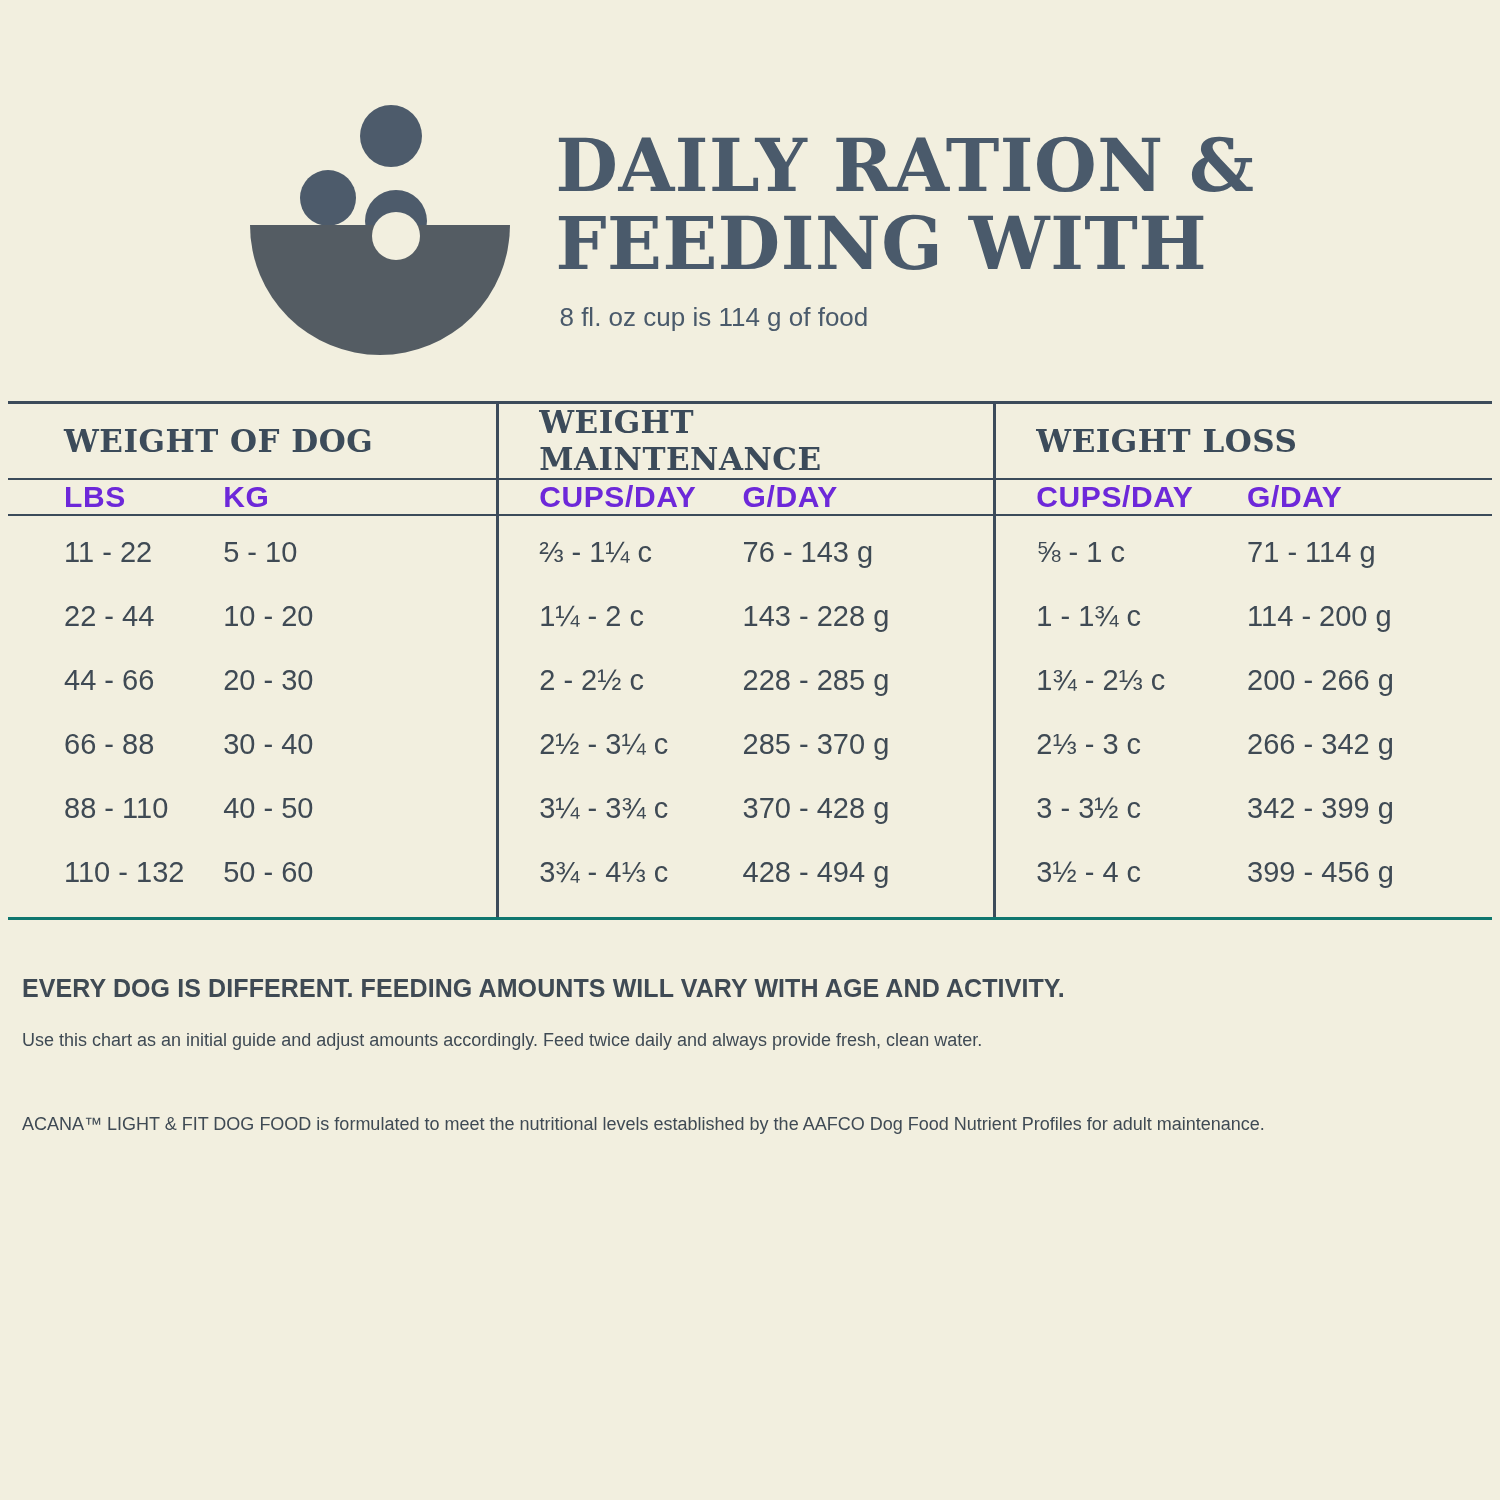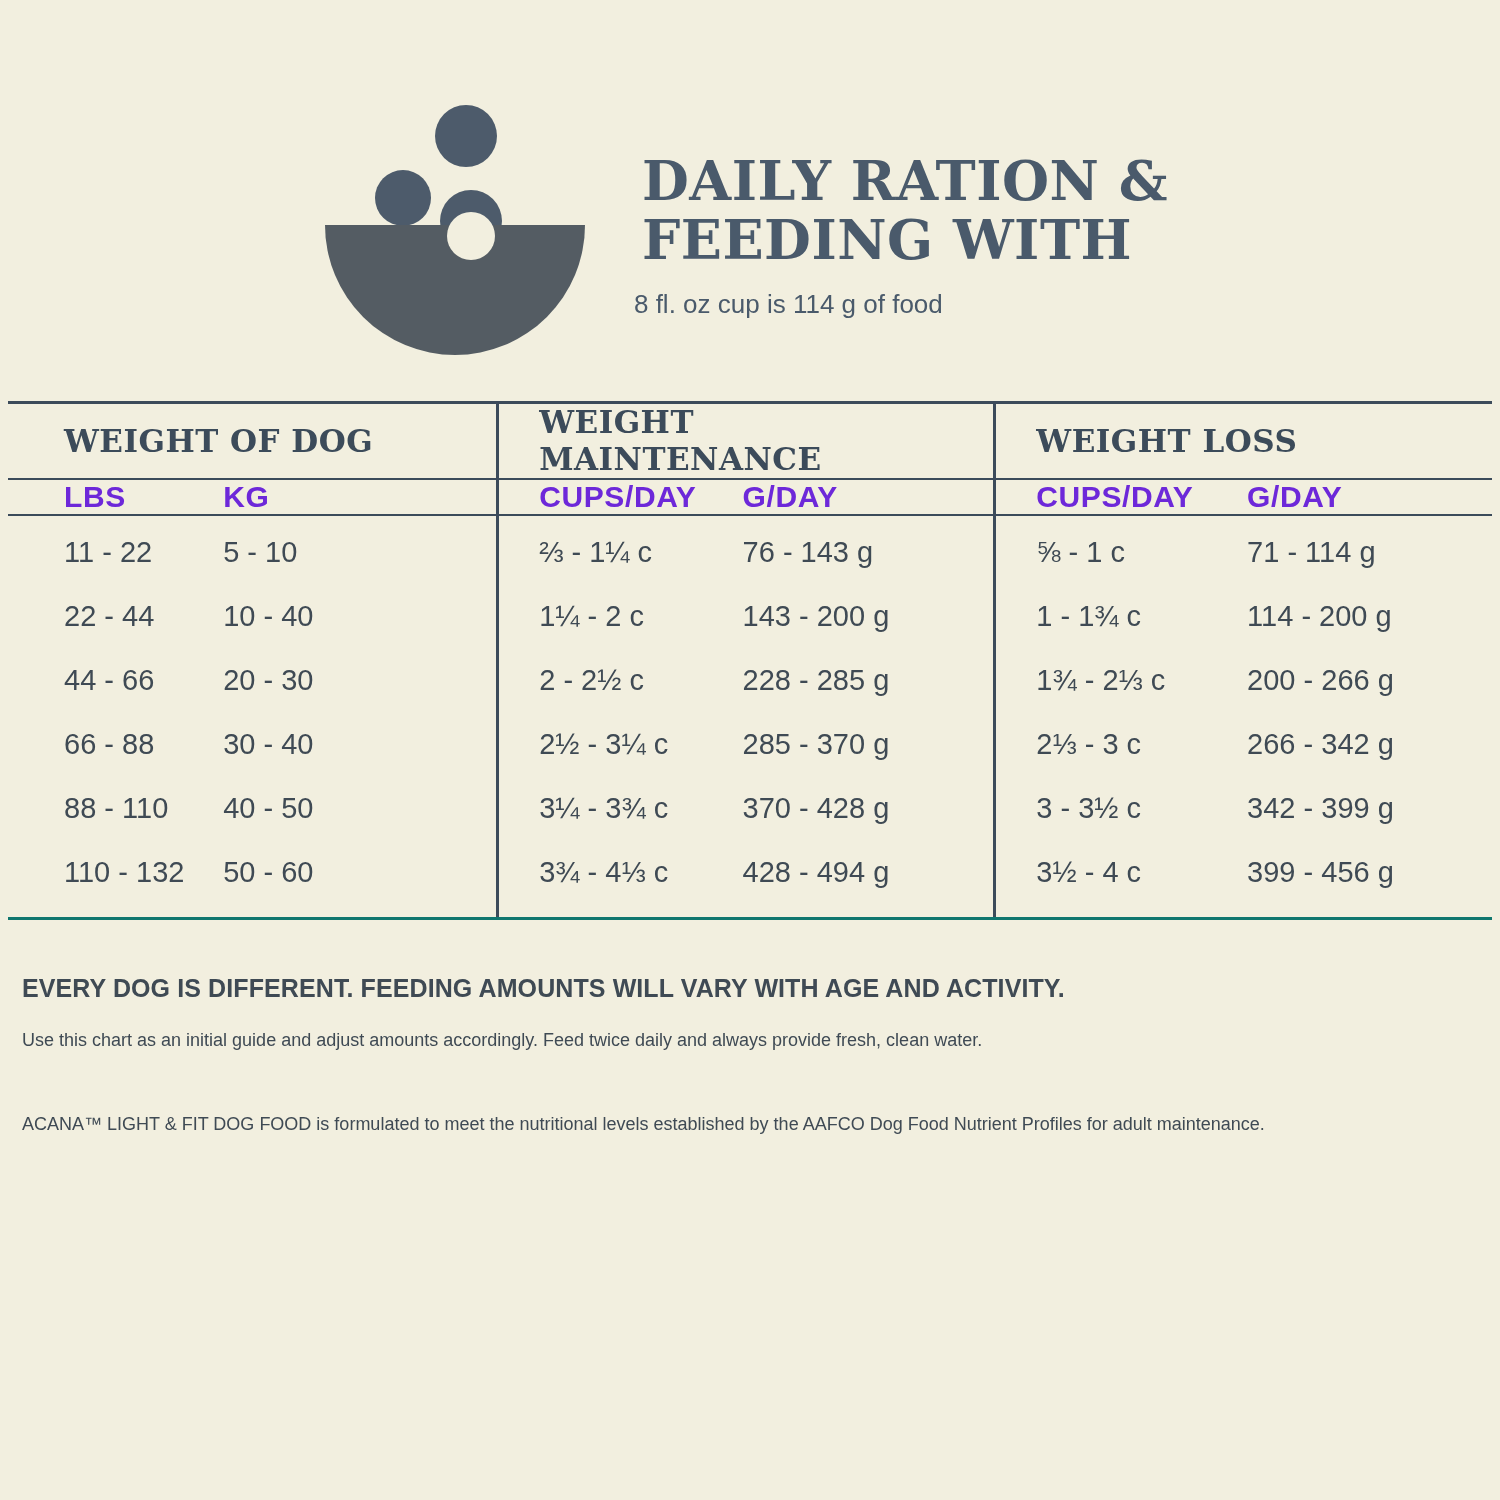--- a/index.html
+++ b/index.html
@@ -71,25 +71,25 @@
     border-radius: 50%;
     background: #f2efdf;
     left: 127px; top: 117px;
   }
   .title-block {
     padding-top: 10px;
   }
   .title {
     font-family: "DejaVu Serif", serif;
     font-weight: bold;
-    font-size: 54px;
+    font-size: 72px;
     line-height: 1.08;
     letter-spacing: 0.5px;
     color: #4a5a6b;
-    margin: 12px;
+    margin: 0;
     text-align: left;
   }
   .subtitle {
     font-size: 26px;
     color: #4a5a6b;
     margin: 20px 0 0 4px;
     text-align: left;
     font-weight: 400;
   }
 
@@ -220,23 +220,23 @@
         <tr>
           <td class="pad-l">11 - 22</td>
           <td>5 - 10</td>
           <td class="vline pad-l2 frac">⅔ - 1¼ c</td>
           <td>76 - 143 g</td>
           <td class="vline pad-l2 frac">⅝ - 1 c</td>
           <td>71 - 114 g</td>
         </tr>
         <tr>
           <td class="pad-l">22 - 44</td>
-          <td>10 - 40</td>
+          <td>10 - 20</td>
           <td class="vline pad-l2 frac">1¼ - 2 c</td>
-          <td>143 - 200 g</td>
+          <td>143 - 228 g</td>
           <td class="vline pad-l2 frac">1 - 1¾ c</td>
           <td>114 - 200 g</td>
         </tr>
         <tr>
           <td class="pad-l">44 - 66</td>
           <td>20 - 30</td>
           <td class="vline pad-l2 frac">2 - 2½ c</td>
           <td>228 - 285 g</td>
           <td class="vline pad-l2 frac">1¾ - 2⅓ c</td>
           <td>200 - 266 g</td>

